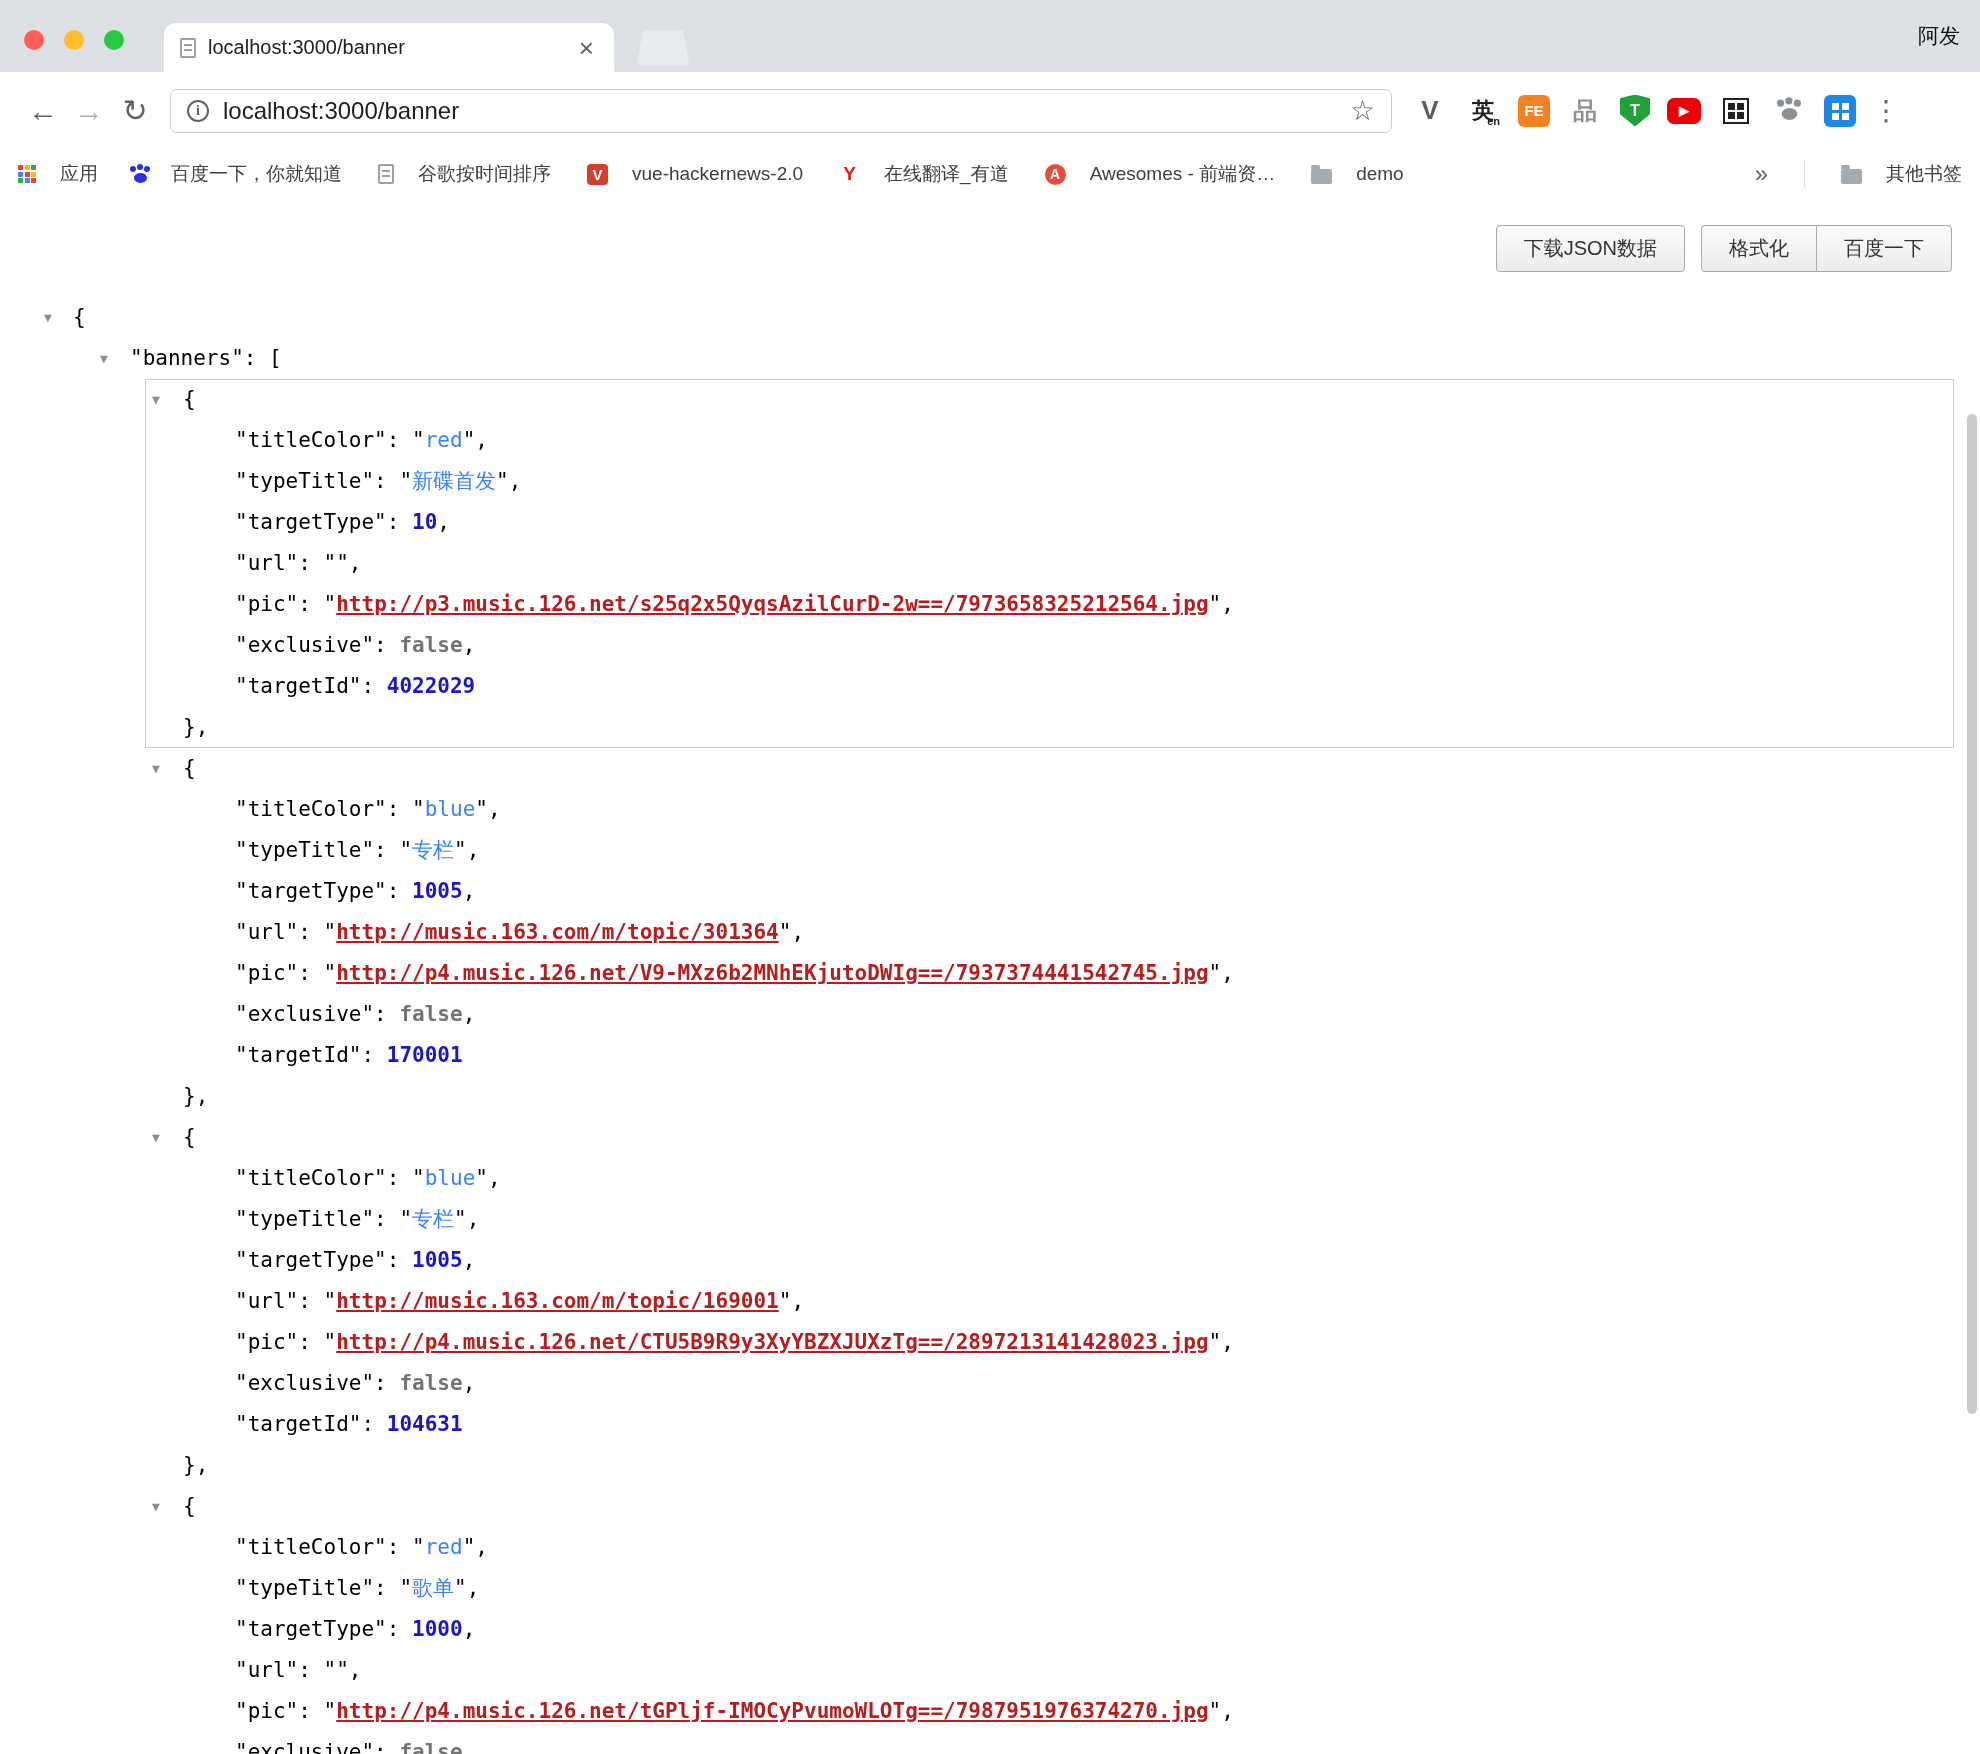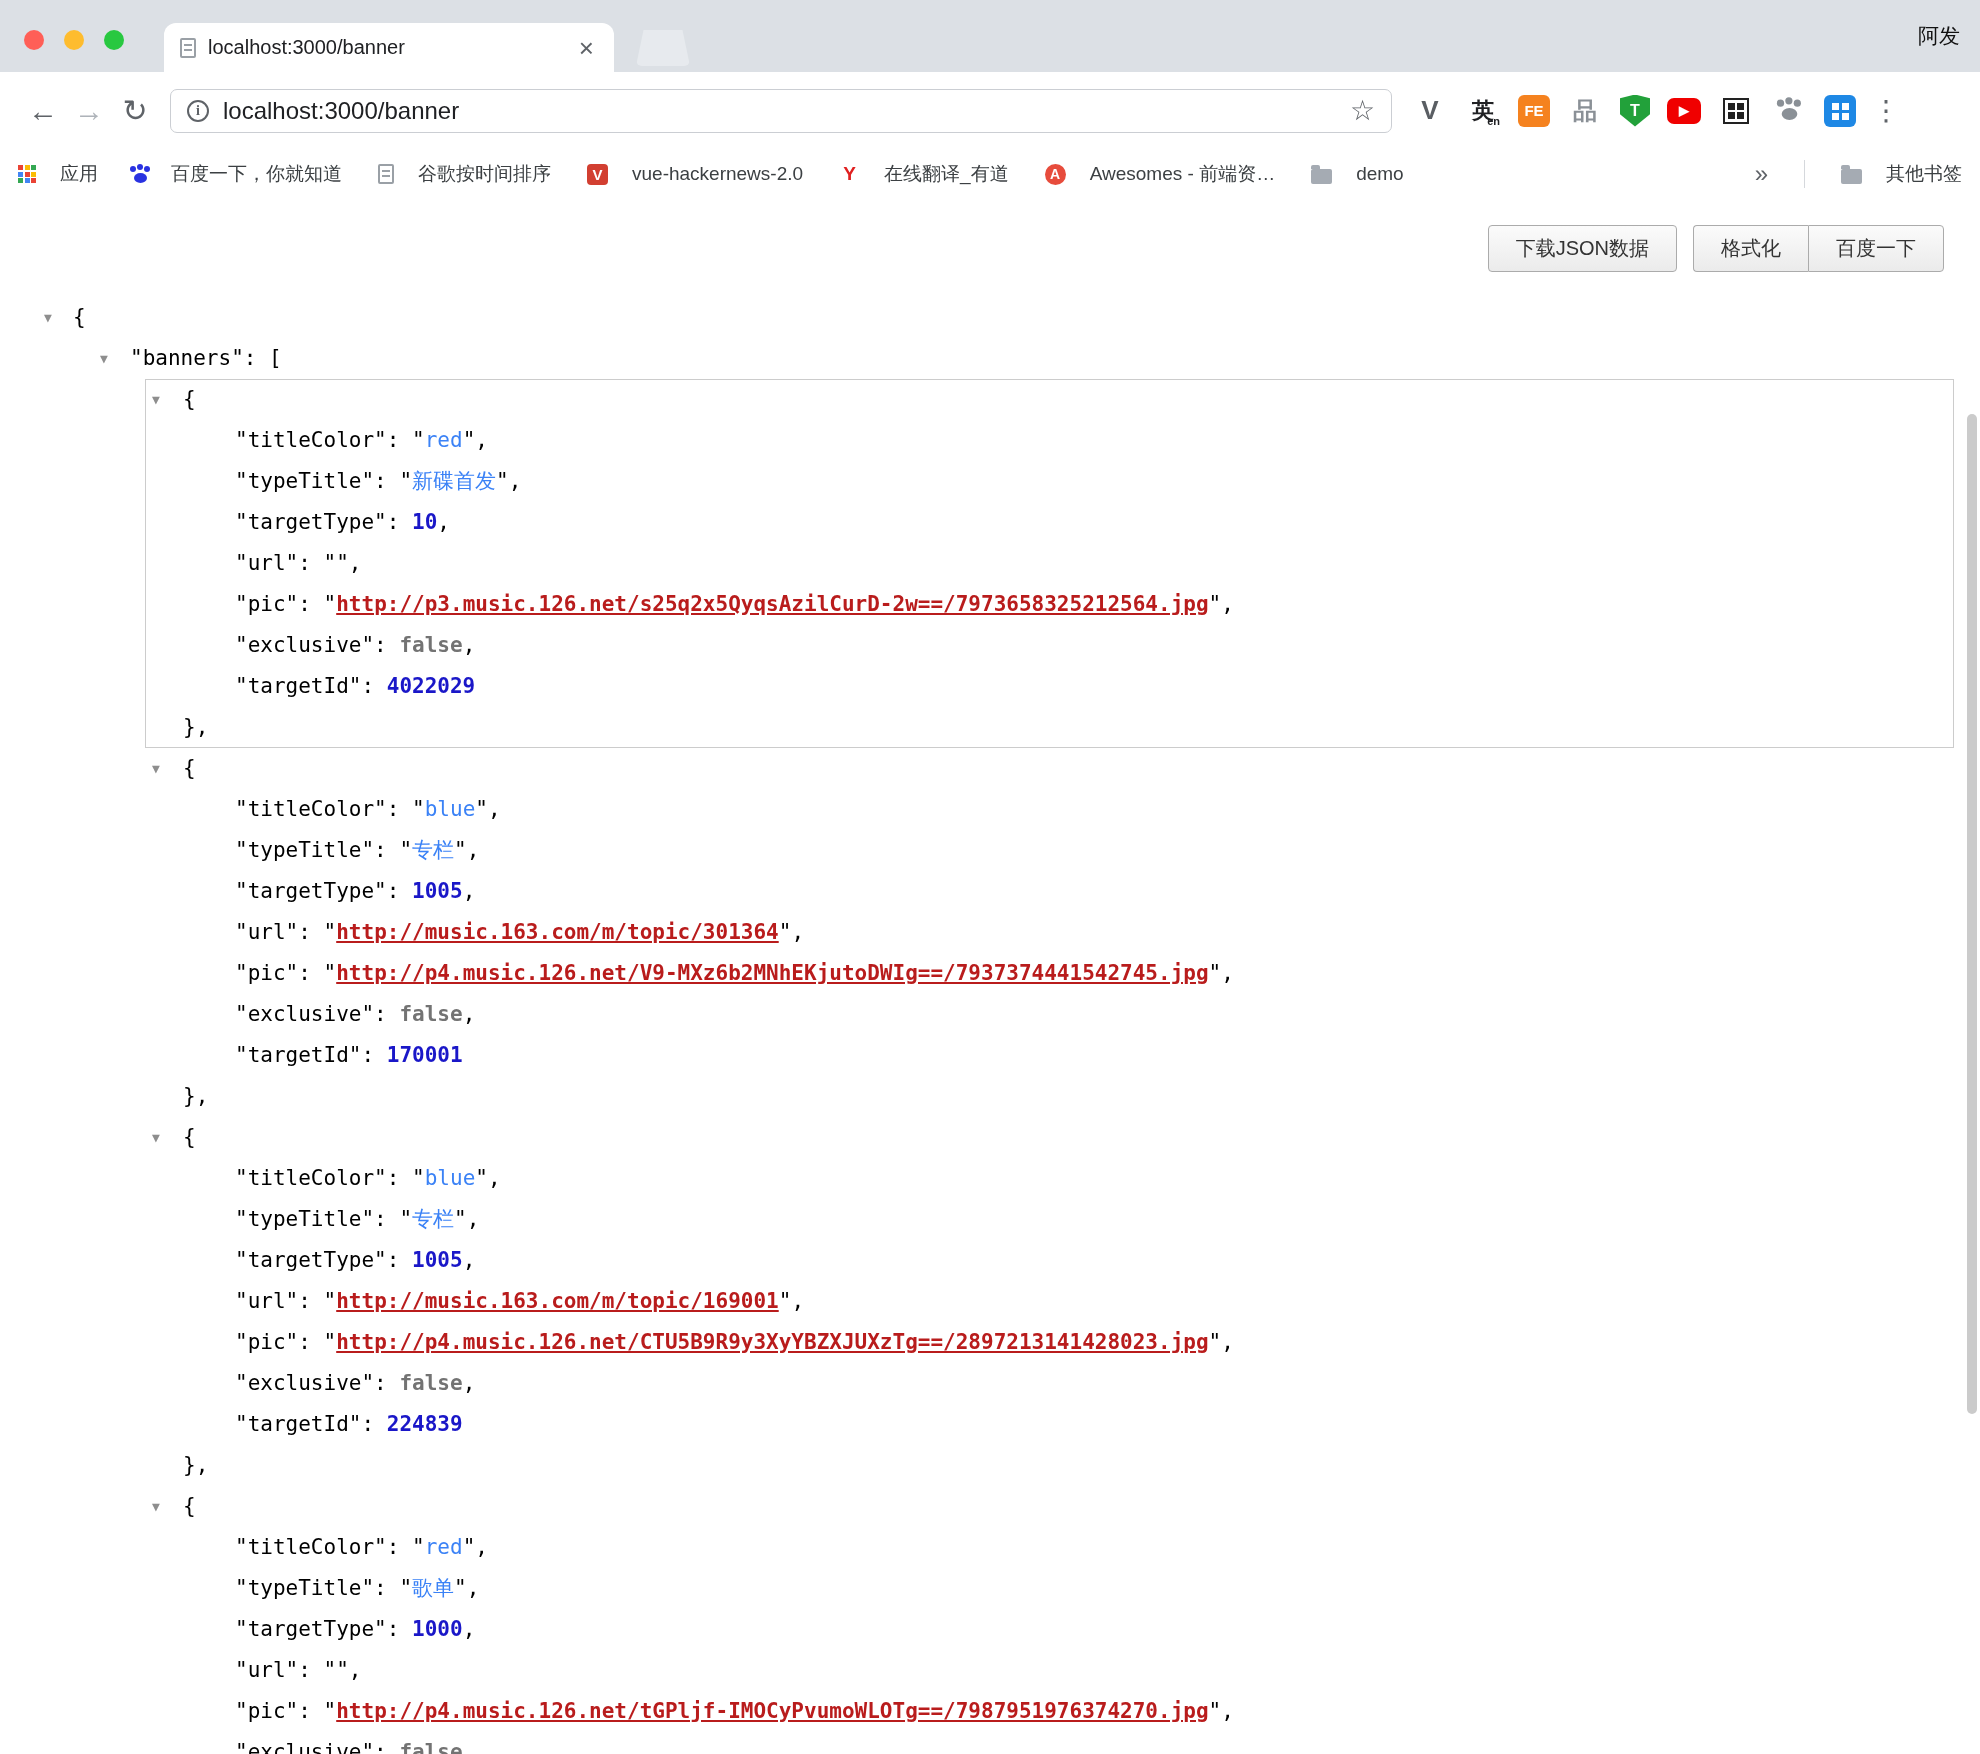--- a/index.html
+++ b/index.html
@@ -92,21 +92,21 @@
   .folder { width:21px; height:15px; background:#A5ABB3; border-radius:2px;
             position:relative; display:inline-block; margin-top:4px; }
   .folder::before { content:''; position:absolute; top:-4px; left:0; width:9px;
                     height:4px; background:#A5ABB3; border-radius:2px 2px 0 0; }
   .bm-spacer { flex:1; }
   .chevrons { font-size:24px; color:#5F6368; }
   .bm-divider { width:1px; height:28px; background:#D5D8DC; }
 
   
   .page { position:relative; height:1555px; background:#fff; overflow:hidden; }
-  .json-actions { position:absolute; top:26px; right:36px; display:flex; }
+  .json-actions { position:absolute; top:26px; right:28px; display:flex; }
   .btn { font-size:20px; color:#333; padding:9px 27px;
          background:linear-gradient(#FBFBFB,#EBEBEB); border:1px solid #ABABAB;
          border-radius:4px; font-family:"Liberation Sans", sans-serif; cursor:pointer; }
   .download-btn { margin-right:16px; }
   .seg-group { display:flex; }
   .seg-group .btn:first-child { border-radius:4px 0 0 4px; border-right:none; }
   .seg-group .btn:last-child { border-radius:0 4px 4px 0; }
 
   
   .json-tree { font-family:"DejaVu Sans Mono", monospace; font-size:21px;
@@ -258,21 +258,21 @@
         <div class="line i2"><span class="p">},</span></div>
       </div>
       <div class="obj">
         <div class="line i2"><span class="tri">▼</span><span class="p">{</span></div>
         <div class="line i3"><span class="q">"</span><span class="k">titleColor</span><span class="q">"</span><span class="p">: </span><span class="q">"</span><span class="str">blue</span><span class="q">"</span><span class="p">,</span></div>
         <div class="line i3"><span class="q">"</span><span class="k">typeTitle</span><span class="q">"</span><span class="p">: </span><span class="q">"</span><span class="str">专栏</span><span class="q">"</span><span class="p">,</span></div>
         <div class="line i3"><span class="q">"</span><span class="k">targetType</span><span class="q">"</span><span class="p">: </span><span class="num">1005</span><span class="p">,</span></div>
         <div class="line i3"><span class="q">"</span><span class="k">url</span><span class="q">"</span><span class="p">: </span><span class="q">"</span><a class="link" href="#">http://music.163.com/m/topic/169001</a><span class="q">"</span><span class="p">,</span></div>
         <div class="line i3"><span class="q">"</span><span class="k">pic</span><span class="q">"</span><span class="p">: </span><span class="q">"</span><a class="link" href="#">http://p4.music.126.net/CTU5B9R9y3XyYBZXJUXzTg==/2897213141428023.jpg</a><span class="q">"</span><span class="p">,</span></div>
         <div class="line i3"><span class="q">"</span><span class="k">exclusive</span><span class="q">"</span><span class="p">: </span><span class="bool">false</span><span class="p">,</span></div>
-        <div class="line i3"><span class="q">"</span><span class="k">targetId</span><span class="q">"</span><span class="p">: </span><span class="num">224839</span></div>
+        <div class="line i3"><span class="q">"</span><span class="k">targetId</span><span class="q">"</span><span class="p">: </span><span class="num">104631</span></div>
         <div class="line i2"><span class="p">},</span></div>
       </div>
       <div class="obj">
         <div class="line i2"><span class="tri">▼</span><span class="p">{</span></div>
         <div class="line i3"><span class="q">"</span><span class="k">titleColor</span><span class="q">"</span><span class="p">: </span><span class="q">"</span><span class="str">red</span><span class="q">"</span><span class="p">,</span></div>
         <div class="line i3"><span class="q">"</span><span class="k">typeTitle</span><span class="q">"</span><span class="p">: </span><span class="q">"</span><span class="str">歌单</span><span class="q">"</span><span class="p">,</span></div>
         <div class="line i3"><span class="q">"</span><span class="k">targetType</span><span class="q">"</span><span class="p">: </span><span class="num">1000</span><span class="p">,</span></div>
         <div class="line i3"><span class="q">"</span><span class="k">url</span><span class="q">"</span><span class="p">: </span><span class="q">"</span><span class="str"></span><span class="q">"</span><span class="p">,</span></div>
         <div class="line i3"><span class="q">"</span><span class="k">pic</span><span class="q">"</span><span class="p">: </span><span class="q">"</span><a class="link" href="#">http://p4.music.126.net/tGPljf-IMOCyPvumoWLOTg==/7987951976374270.jpg</a><span class="q">"</span><span class="p">,</span></div>
         <div class="line i3"><span class="q">"</span><span class="k">exclusive</span><span class="q">"</span><span class="p">: </span><span class="bool">false</span></div>

